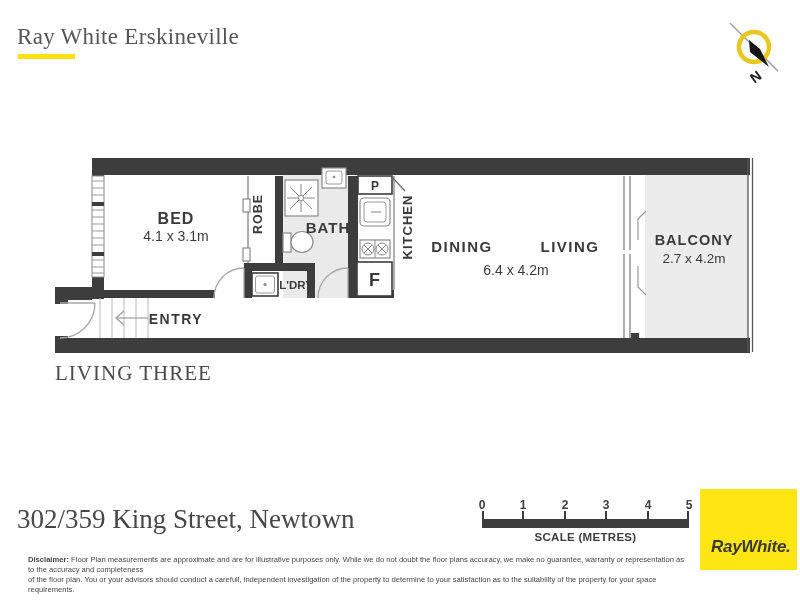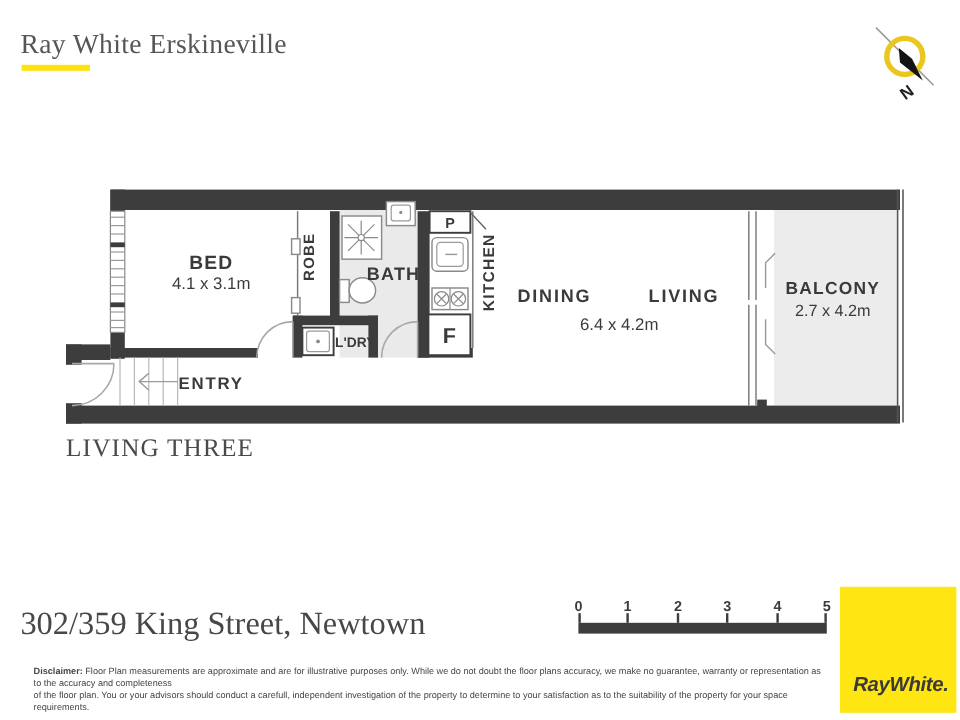--- a/index.html
+++ b/index.html
@@ -26,21 +26,21 @@
   
   .level{left:55px;top:361px;font-family:"Liberation Serif",serif;font-size:21px;color:#4a4a4a;letter-spacing:1px;}
   .address{left:17px;top:504px;font-family:"Liberation Serif",serif;font-size:27px;color:#474747;}
   
   .scale{left:482px;top:498px;width:207px;height:48px;}
   .scale .num{position:absolute;top:0;transform:translateX(-50%);font-size:12px;font-weight:bold;color:#3d3d3d;}
   .scale .tick{position:absolute;top:13px;width:2px;height:8px;background:#3d3d3d;transform:translateX(-50%);}
   .scale .bar{position:absolute;left:0;top:21px;width:207px;height:9px;background:#3d3d3d;}
   .scale .caption{position:absolute;left:0;top:33px;width:207px;text-align:center;font-size:11.5px;font-weight:bold;color:#3d3d3d;letter-spacing:.3px;}
   
-  .logo{left:700px;top:489px;width:97px;height:105px;background:#FFE512;}
+  .logo{left:700px;top:489px;width:97px;height:81px;background:#FFE512;}
   .logo span{position:absolute;left:11px;bottom:13px;font-size:17px;font-weight:bold;font-style:italic;color:#3a3a3a;letter-spacing:-.3px;}
   
   .disclaimer{left:28px;top:547px;width:662px;font-size:7.6px;line-height:10px;color:#454545;}
   .disclaimer .dl{font-weight:bold;}
 </style>
 </head>
 <body>
 
 <div class="abs agency">Ray White Erskineville</div>
 <div class="abs agency-underline"></div>
@@ -216,20 +216,21 @@
   <span class="num" style="left:124px">3</span>
   <span class="num" style="left:166px">4</span>
   <span class="num" style="left:207px">5</span>
   <div class="tick" style="left:1px"></div>
     <div class="tick" style="left:41px"></div>
   <div class="tick" style="left:83px"></div>
     <div class="tick" style="left:124px"></div>
   <div class="tick" style="left:166px"></div>
     <div class="tick" style="left:206px"></div>
   <div class="bar"></div>
+  <div class="caption">SCALE (METRES)</div>
 </div>
 
 <div class="abs logo">
   <span>RayWhite.</span>
 </div>
 
 <p class="abs disclaimer">
   <span class="dl">Disclaimer:</span>
   <span>Floor Plan measurements are approximate and are for illustrative purposes only. While we do not doubt the floor plans accuracy, we make no guarantee, warranty or representation as to the accuracy and completeness</span><br>
   <span>of the floor plan. You or your advisors should conduct a carefull, independent investigation of the property to determine to your satisfaction as to the suitability of the property for your space requirements.</span>

